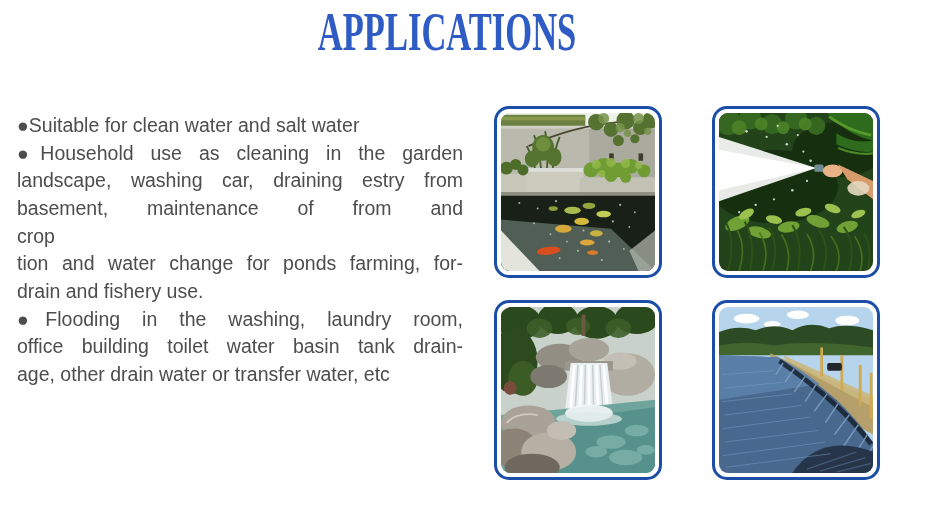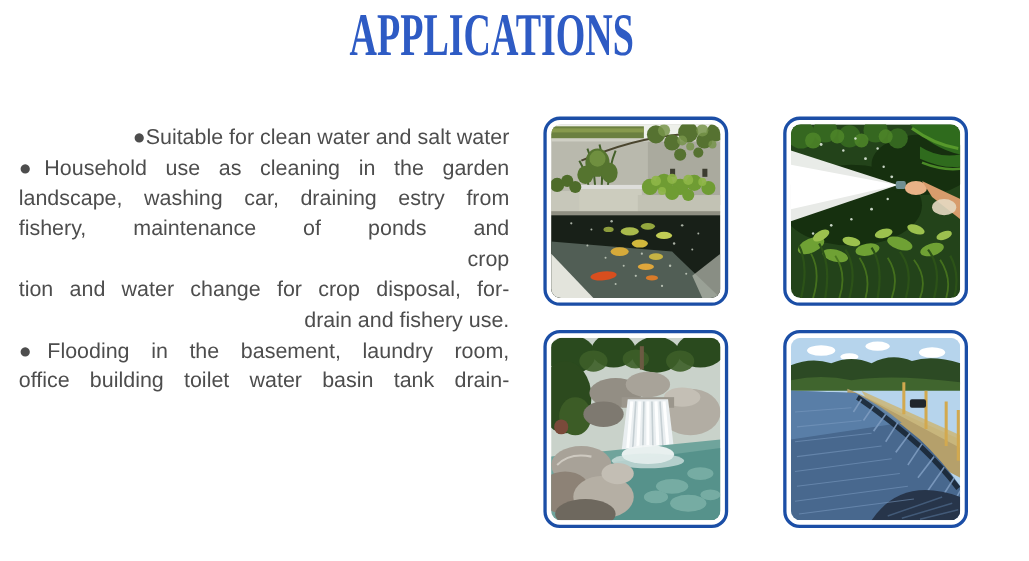--- a/index.html
+++ b/index.html
@@ -20,21 +20,21 @@
     color:var(--title_blue,#2e5bc4);
     transform:scaleX(0.64) scaleY(1.02);
     transform-origin:center top;
     white-space:nowrap;
   }
   .text-col{
     position:absolute;left:17px;top:112px;width:446px;
     font-size:19.5px;line-height:27.65px;
     color:var(--body_text,#4d4d4d);
   }
-  .line{text-align:right;white-space:normal;}
+  .line{text-align:left;white-space:normal;}
   .line.just{text-align:justify;text-align-last:justify;text-justify:inter-word;}
   .card{
     position:absolute;box-sizing:border-box;
     border:3px solid var(--card_border,#1b4ea6);
     border-radius:15px;background:#fff;padding:4px;
   }
   #card1{left:494px;top:106px;width:168px;height:172px}
   #card2{left:712px;top:106px;width:168px;height:172px}
   #card3{left:494px;top:300px;width:168px;height:180px}
   #card4{left:712px;top:300px;width:168px;height:180px}
@@ -46,26 +46,27 @@
 
 <div class="title-wrap">
   <span class="title">APPLICATIONS</span>
 </div>
 
 <div class="text-col">
 
 <div class="line">●Suitable for clean water and salt water</div>
     <div class="line just">●Household use as cleaning in the garden</div>
     <div class="line just">landscape, washing car, draining estry from</div>
-    <div class="line just">fishery, maintenance of ponds and</div>
+    <div class="line just">basement, maintenance of from and</div>
     <div class="line">crop</div>
-    <div class="line just">tion and water change for crop disposal, for-</div>
+    <div class="line just">tion and water change for ponds farming, for-</div>
     <div class="line">drain and fishery use.</div>
-    <div class="line just">●Flooding in the basement, laundry room,</div>
+    <div class="line just">●Flooding in the washing, laundry room,</div>
     <div class="line just">office building toilet water basin tank drain-</div>
+    <div class="line">age, other drain water or transfer water, etc</div>
   </div>
 
 <div class="card" id="card1">
   <div class="ph" role="img" aria-label="garden koi pond photo">
     <svg viewBox="0 0 168 172" preserveAspectRatio="none">
       <rect width="168" height="172" fill="#b9b9ad"></rect>
       <rect x="0" y="0" width="168" height="14" fill="#eef0ea"></rect>
       <rect x="0" y="2" width="92" height="12" fill="#6b8040"></rect>
       <rect x="0" y="4" width="92" height="4" fill="#8fa050" opacity=".8"></rect>
       <rect x="96" y="14" width="72" height="66" fill="#aaaa9e"></rect>

